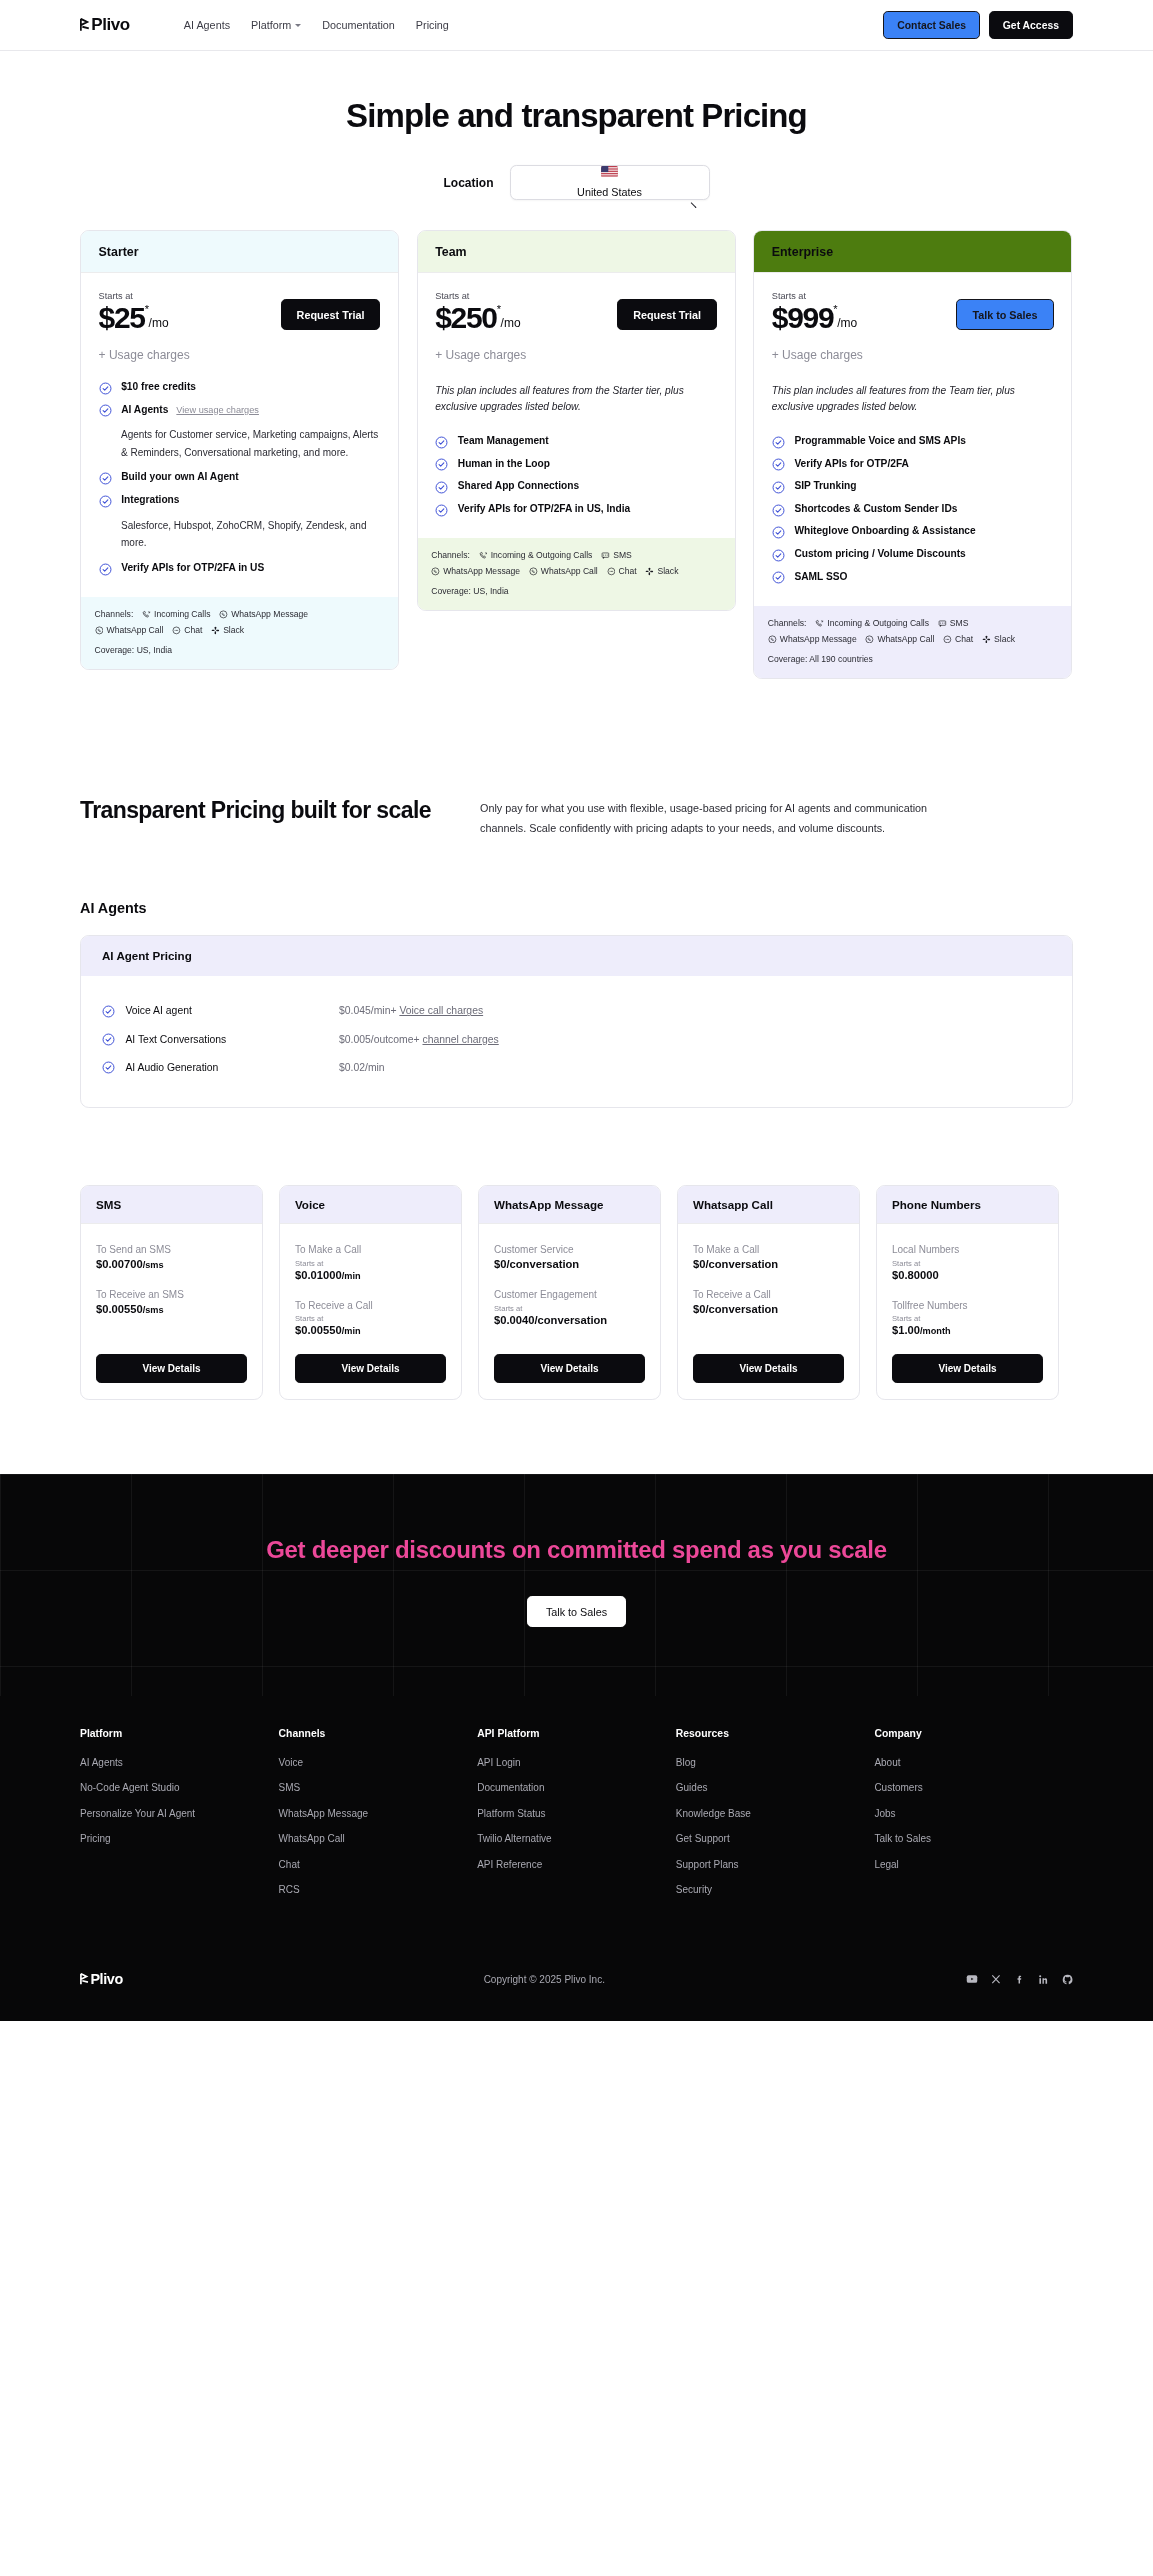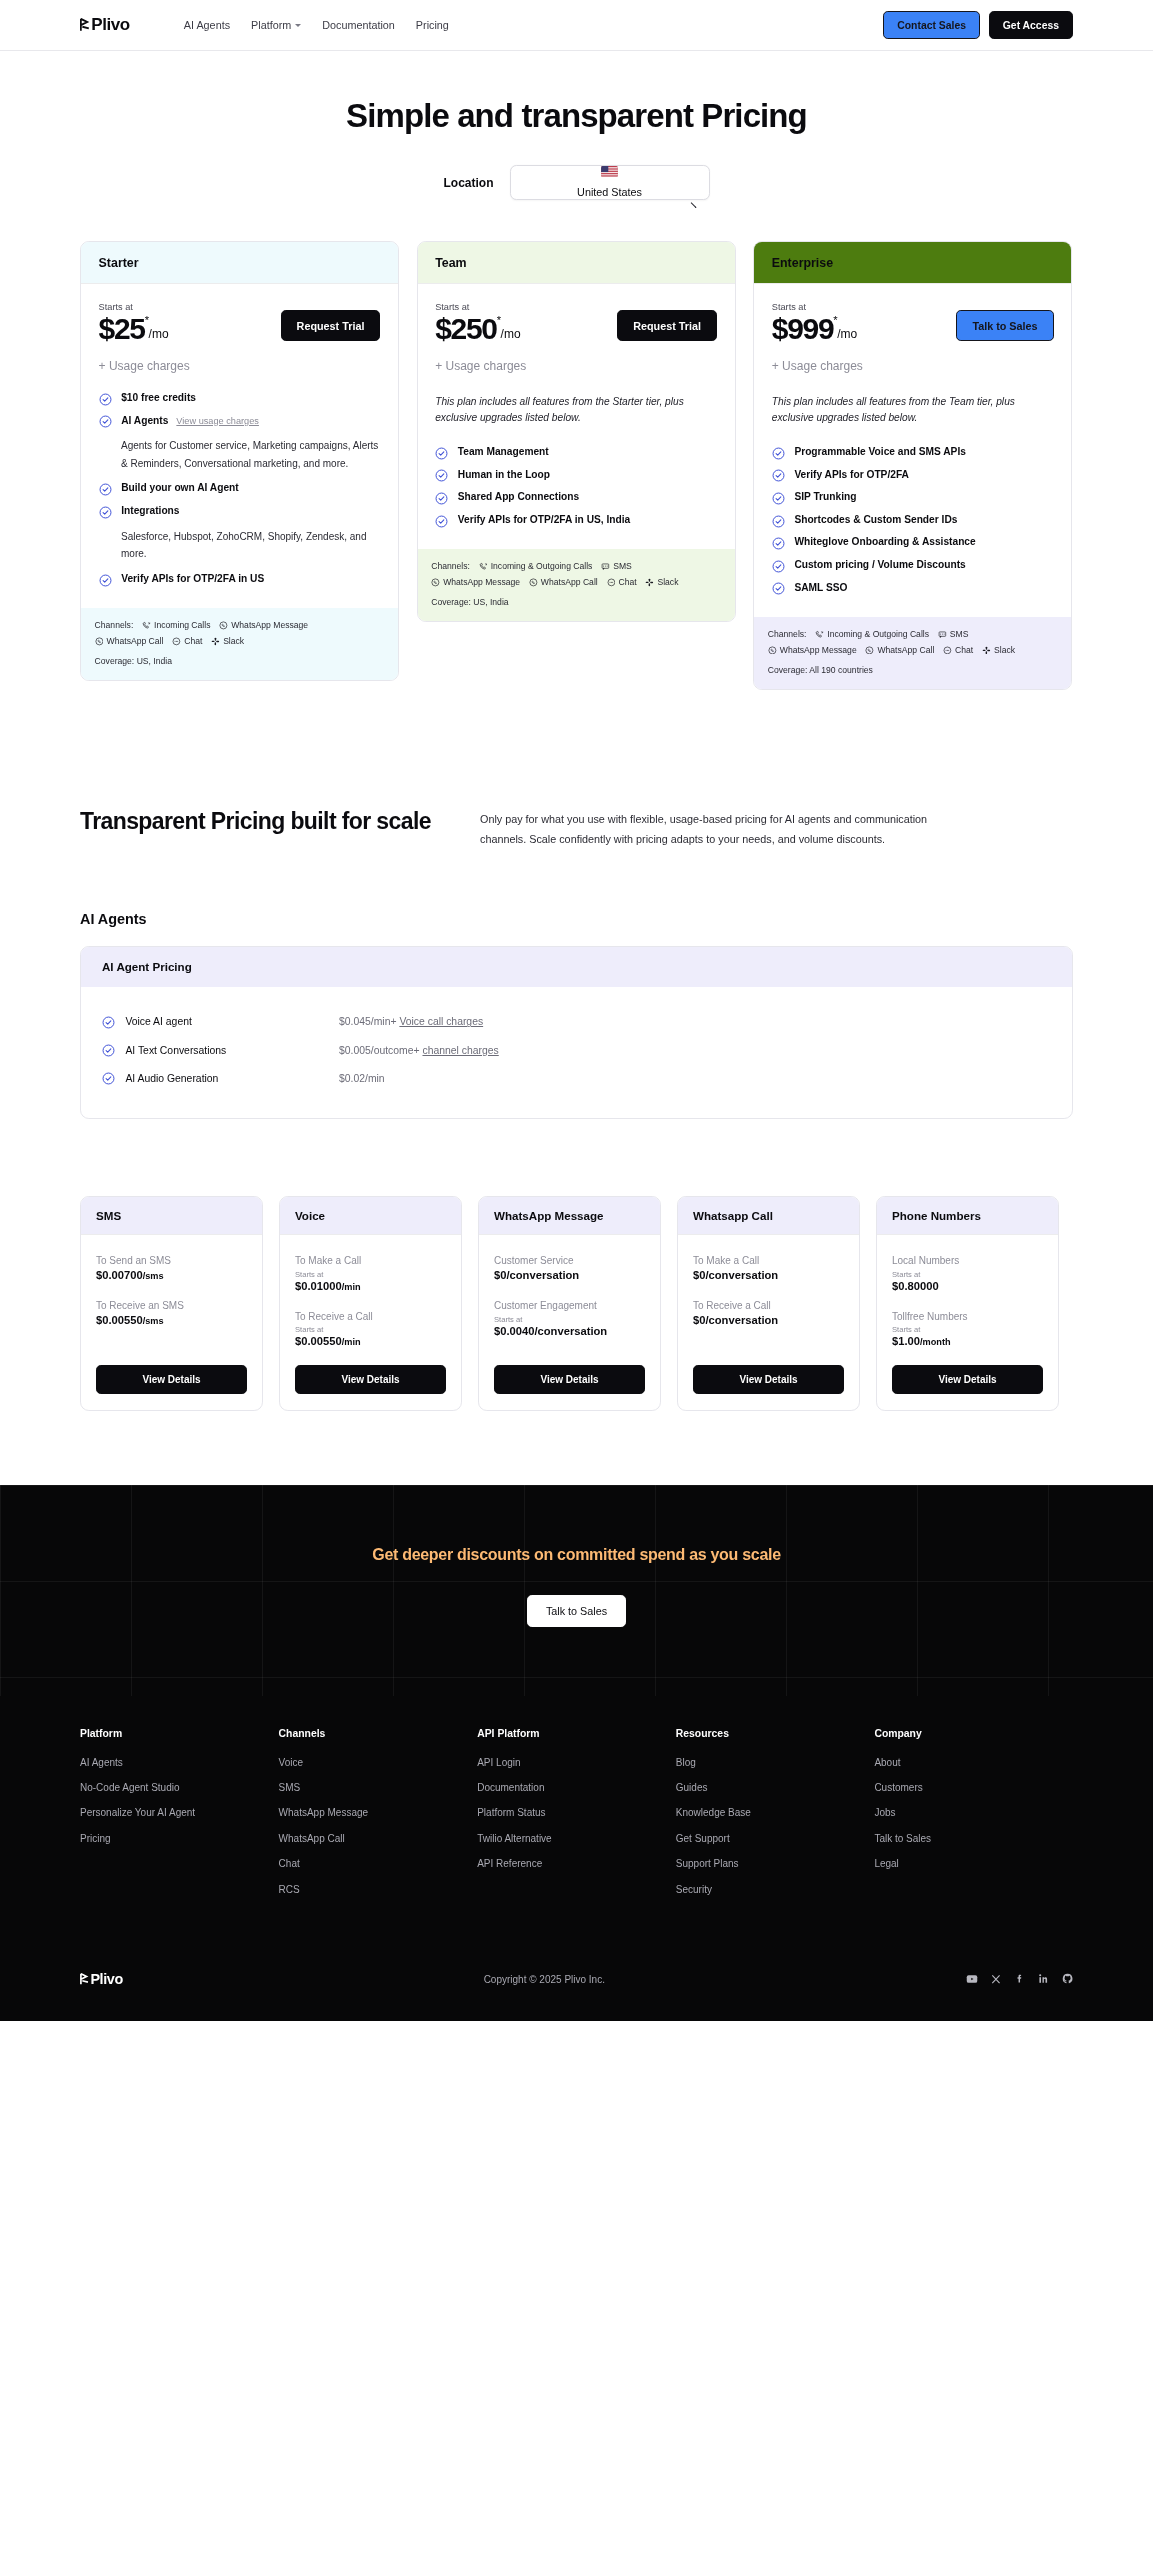--- a/index.html
+++ b/index.html
@@ -40,21 +40,21 @@
   .select {
     width: 200px; height: 35px; border: 0.8px solid #dcdce2; border-radius: 6.4px;
     display: flex; align-items: center; padding: 0 11.2px; gap: 8.8px; background:#fff;
     box-shadow: 0 0.8px 1.6px rgba(0,0,0,.04); cursor: pointer; font-size: 10.8px; flex-direction: column;
   }
   .flag { width: 17px; height: 11.2px; border-radius: 1.6px; overflow:hidden; display:block; flex:none;}
   .select .chev { margin-left: auto; }
   .chev { width:7.2px; height:7.2px; border-right:1.4px solid #26262e; border-bottom:1.4px solid #26262e; transform: rotate(45deg) translate(-1.6px,-1.6px); }
 
   
-  .plans { display: flex; gap: 17.6px; margin-top: 41px; align-items: flex-start; }
+  .plans { display: flex; gap: 17.6px; margin-top: 30px; align-items: flex-start; }
   .plan { width: 319px; border: 0.8px solid #e6e6ec; border-radius: 8.8px; overflow: hidden; background:#fff; display:flex; flex-direction:column; }
   .plan-head { padding: 13.6px 17.6px; font-size: 12.4px; font-weight: 700; border-bottom: 0.8px solid #ececed; }
   .plan.starter .plan-head { background: #eefafd; }
   .plan.team .plan-head { background: #eef7e5; }
   .plan.ent .plan-head { background: #4d7c0f; }
   .plan-body { padding: 17.6px 17.6px 0; flex: 1; }
   .price-row { display: flex; align-items: flex-start; justify-content: space-between; }
   .starts { font-size: 9.2px; color: #4a4a55; }
   .price { font-size: 30px; font-weight: 700; letter-spacing: -1.3px; line-height: 1.12; display:flex; align-items:flex-start; }
   .price sup { font-size: 11.2px; line-height: 1; font-weight: 400; margin-top: 3.2px;}
@@ -104,21 +104,21 @@
   .ch-price { font-size: 11.2px; font-weight: 700; margin-top: 0.8px; }
   .ch-price .unit { font-size: 9.2px; font-weight: 700; }
   .chcard .btn { width: 100%; text-align: center; margin-top: auto; padding: 8px 0; font-size: 10px;}
 
   
   .dark-cta { margin-top: 74px; background: #070708; padding: 59px 0 69px; text-align: center; position: relative; overflow: hidden; }
   .grid-bg { position: absolute; inset: 0; background-image:
       linear-gradient(to right, rgba(255,255,255,.055) 0.8px, transparent 0.8px),
       linear-gradient(to bottom, rgba(255,255,255,.055) 0.8px, transparent 0.8px);
     background-size: 131px 96px; }
-  .dark-cta h2 { position: relative; font-size: 16px; font-weight: 700; color: #fdba74; line-height: 1.42; letter-spacing:-0.3px;}
+  .dark-cta h2 { position: relative; font-size: 24px; font-weight: 700; color: #ec4899; line-height: 1.42; letter-spacing:-0.3px;}
   .dark-cta .btn { position: relative; margin-top: 29px; background: #fff; color: #0b0b0f; border-color:#fff; padding: 8.8px 17.6px; font-weight:400; font-size:10.8px;}
 
   
   footer { background: #070708; color: #fff; padding: 32px 0 0; }
   .fcols { display: flex; }
   .fcol { width: 199px; }
   .fcol h4 { font-size: 10.4px; font-weight: 700; margin-bottom: 17.6px; }
   .fcol a { display: block; font-size: 10px; color: #a9a9b2; margin-bottom: 14.4px; text-decoration: none; cursor: pointer; }
   .fbar { display: flex; align-items: center; padding: 62px 0 34px; }
   .fbar .logo { color: #fff; font-size: 14.4px; }

